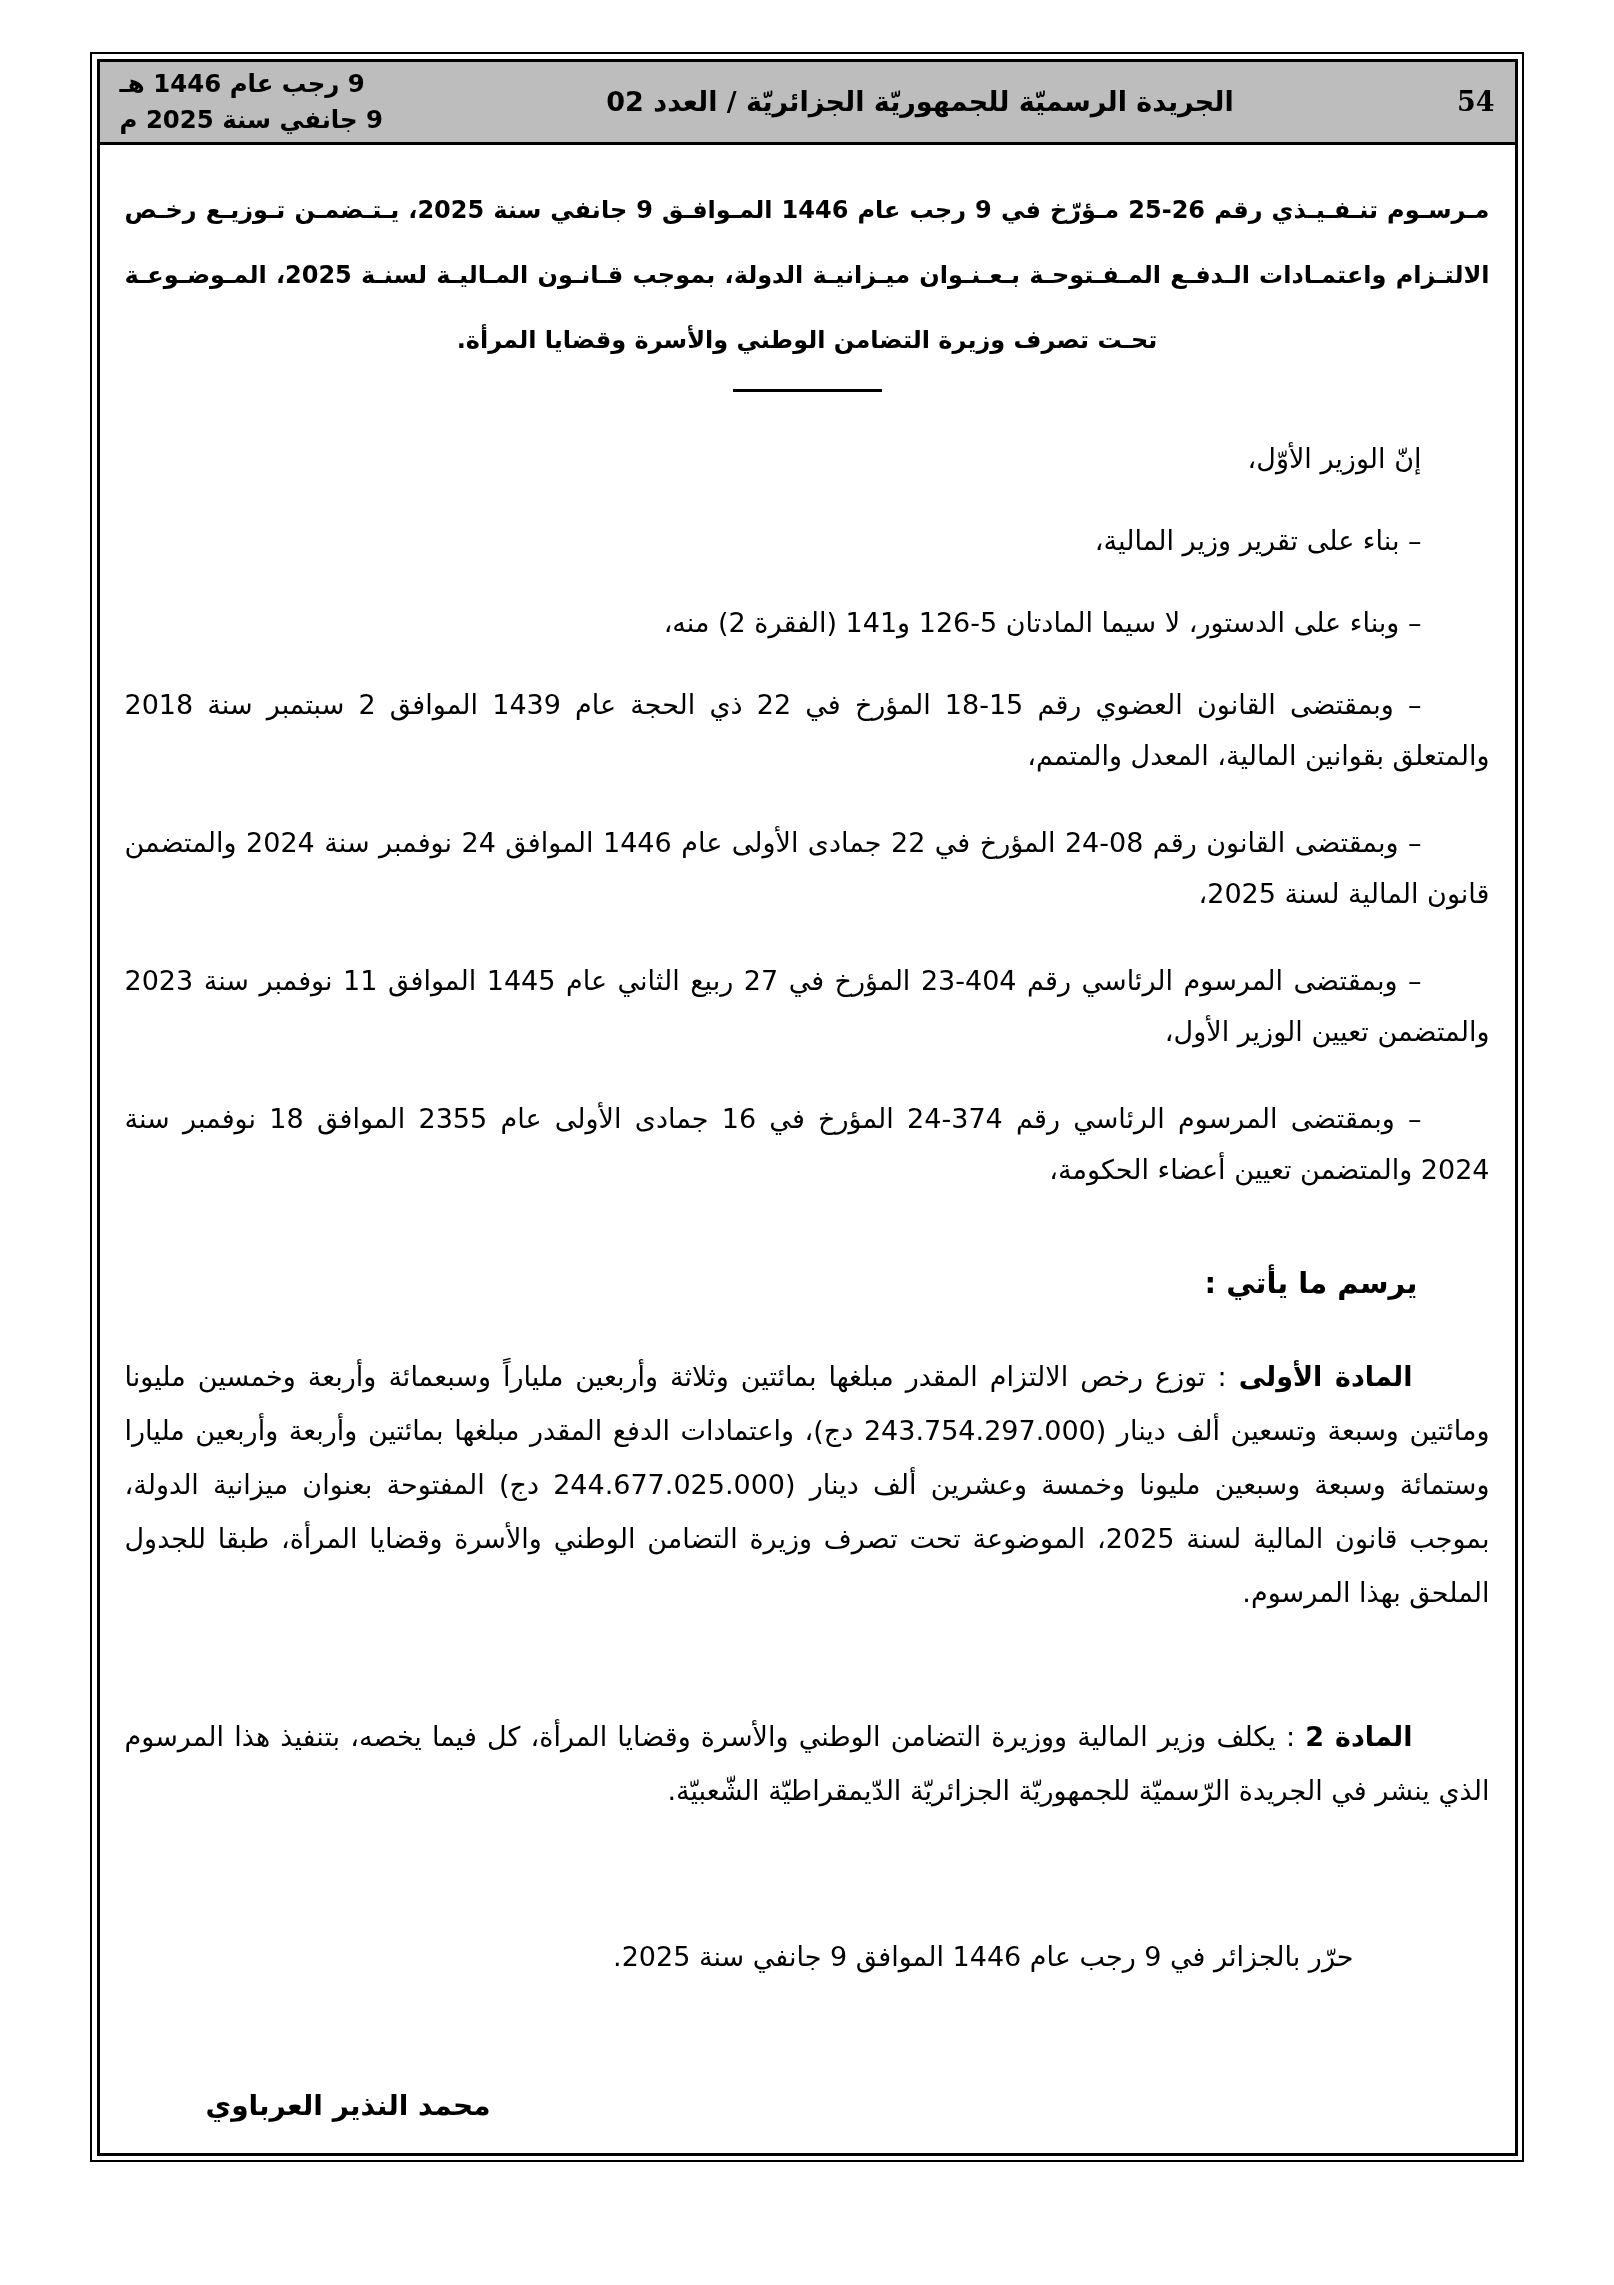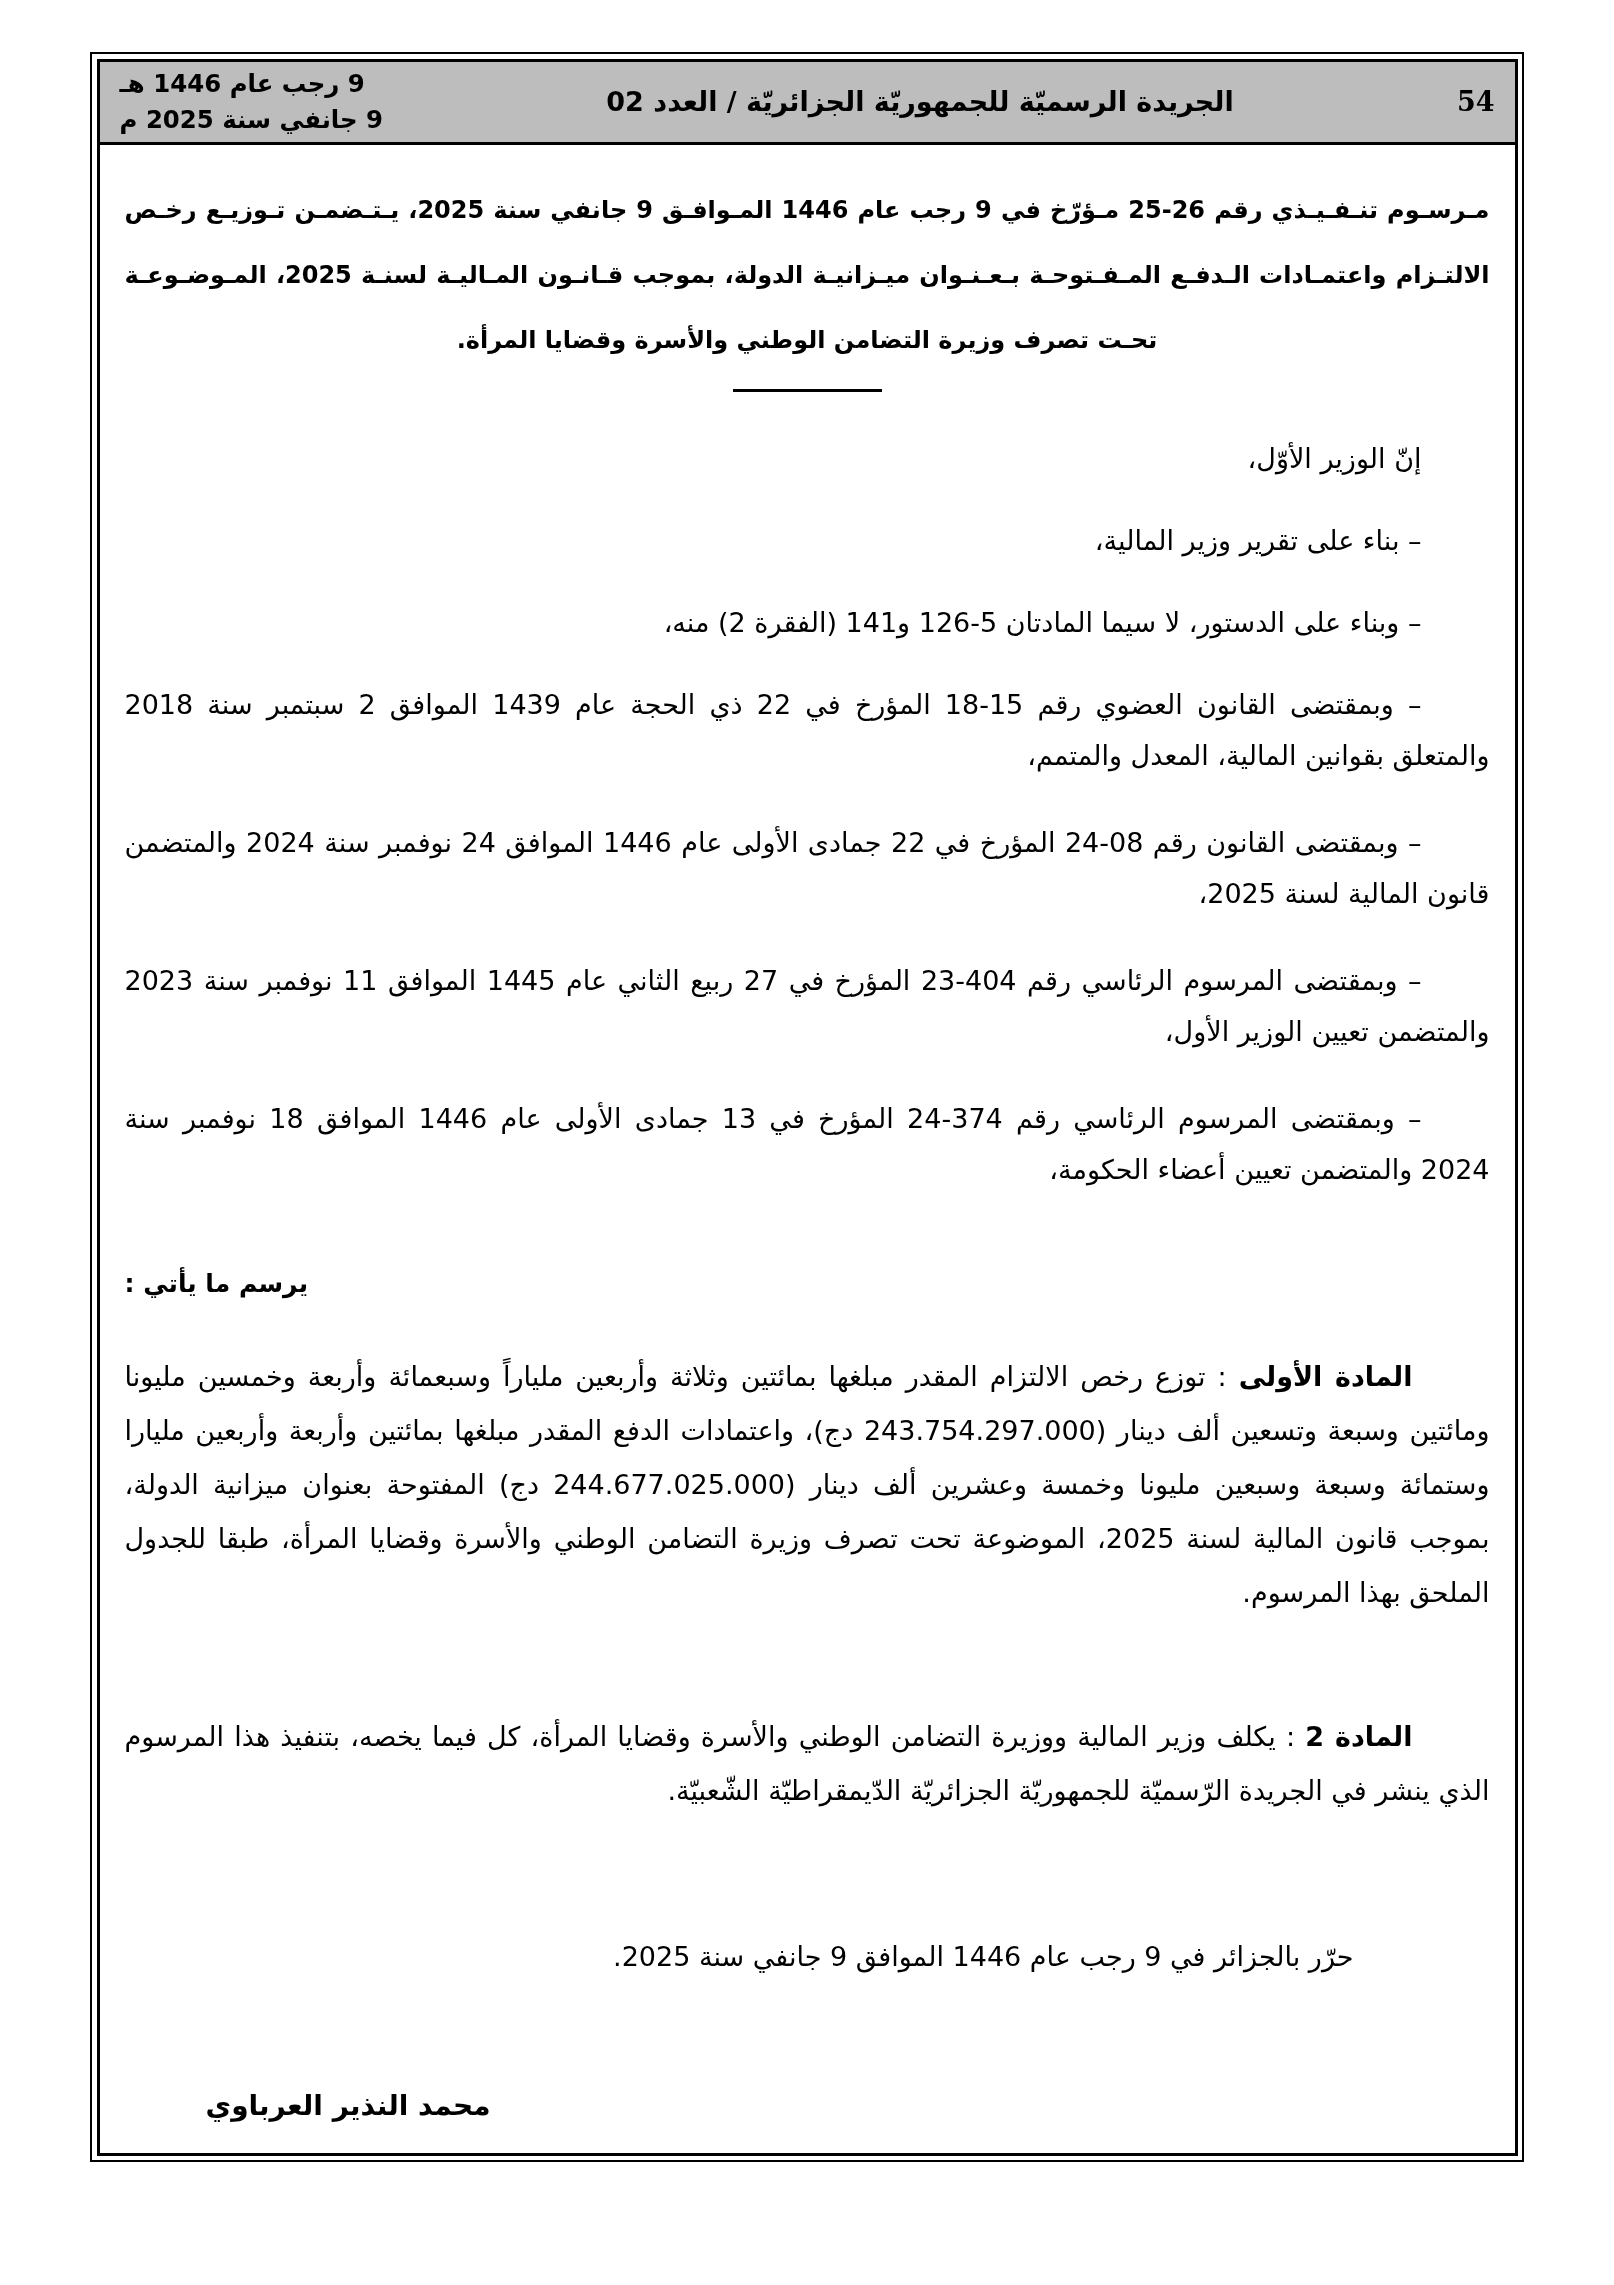--- a/index.html
+++ b/index.html
@@ -89,22 +89,22 @@
     }
     .consideration {
       text-align: justify;
       text-indent: 68px;
       line-height: 51px;
       margin-bottom: 31px;
     }
     .consideration.multi { margin-bottom: 36px; }
     .enacts {
       font-weight: bold;
-      font-size: 25px;
-      text-align: left;
+      font-size: 29px;
+      text-align: right;
       text-indent: 72px;
       line-height: 51px;
       margin-top: 63px;
     }
     .article {
       text-align: justify;
       text-indent: 77px;
       line-height: 54px;
       margin-top: 41px;
     }
@@ -156,21 +156,21 @@
         <p class="consideration">– بناء على تقرير وزير المالية،</p>
 
         <p class="consideration">– وبناء على الدستور، لا سيما المادتان 5-126 و141 (الفقرة 2) منه،</p>
 
         <p class="consideration multi">– وبمقتضى القانون العضوي رقم 15-18 المؤرخ في 22 ذي الحجة عام 1439 الموافق 2 سبتمبر سنة 2018 والمتعلق بقوانين المالية، المعدل والمتمم،</p>
 
         <p class="consideration multi">– وبمقتضى القانون رقم 08-24 المؤرخ في 22 جمادى الأولى عام 1446 الموافق 24 نوفمبر سنة 2024 والمتضمن قانون المالية لسنة 2025،</p>
 
         <p class="consideration multi">– وبمقتضى المرسوم الرئاسي رقم 404-23 المؤرخ في 27 ربيع الثاني عام 1445 الموافق 11 نوفمبر سنة 2023 والمتضمن تعيين الوزير الأول،</p>
 
-        <p class="consideration multi">– وبمقتضى المرسوم الرئاسي رقم 374-24 المؤرخ في 13 جمادى الأولى عام 1446 الموافق 18 نوفمبر سنة 2024 والمتضمن تعيين أعضاء الحكومة،</p>
+        <p class="consideration multi">– وبمقتضى المرسوم الرئاسي رقم 374-24 المؤرخ في 16 جمادى الأولى عام 2355 الموافق 18 نوفمبر سنة 2024 والمتضمن تعيين أعضاء الحكومة،</p>
 
         <p class="enacts">يرسم ما يأتي :</p>
 
         <p class="article">
           <span class="art-label">المادة الأولى</span><span> : توزع رخص الالتزام المقدر مبلغها بمائتين وثلاثة وأربعين ملياراً وسبعمائة وأربعة وخمسين مليونا ومائتين وسبعة وتسعين ألف دينار (243.754.297.000 دج)، واعتمادات الدفع المقدر مبلغها بمائتين وأربعة وأربعين مليارا وستمائة وسبعة وسبعين مليونا وخمسة وعشرين ألف دينار (244.677.025.000 دج) المفتوحة بعنوان ميزانية الدولة، بموجب قانون المالية لسنة 2025، الموضوعة تحت تصرف وزيرة التضامن الوطني والأسرة وقضايا المرأة، طبقا للجدول الملحق بهذا المرسوم.</span>
         </p>
 
         <p class="article second">
           <span class="art-label">المادة 2</span><span> : يكلف وزير المالية ووزيرة التضامن الوطني والأسرة وقضايا المرأة، كل فيما يخصه، بتنفيذ هذا المرسوم الذي ينشر في الجريدة الرّسميّة للجمهوريّة الجزائريّة الدّيمقراطيّة الشّعبيّة.</span>
         </p>

